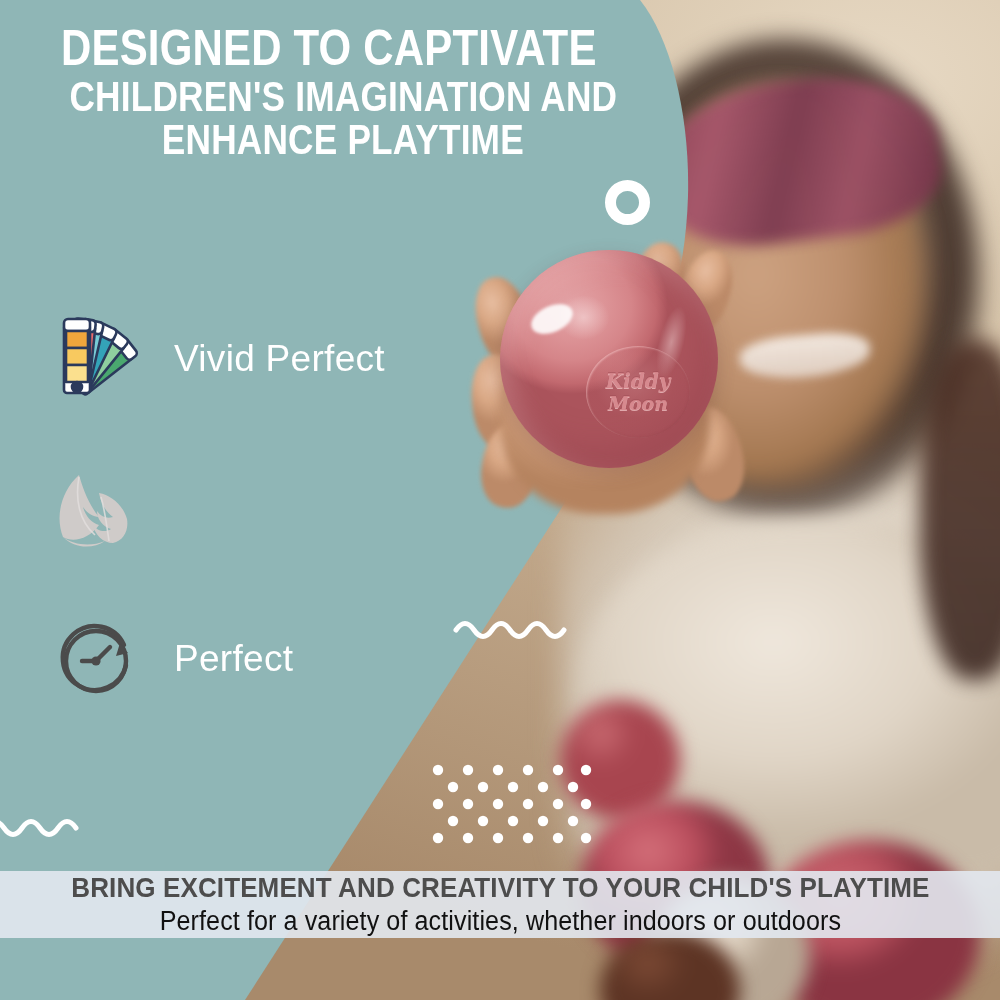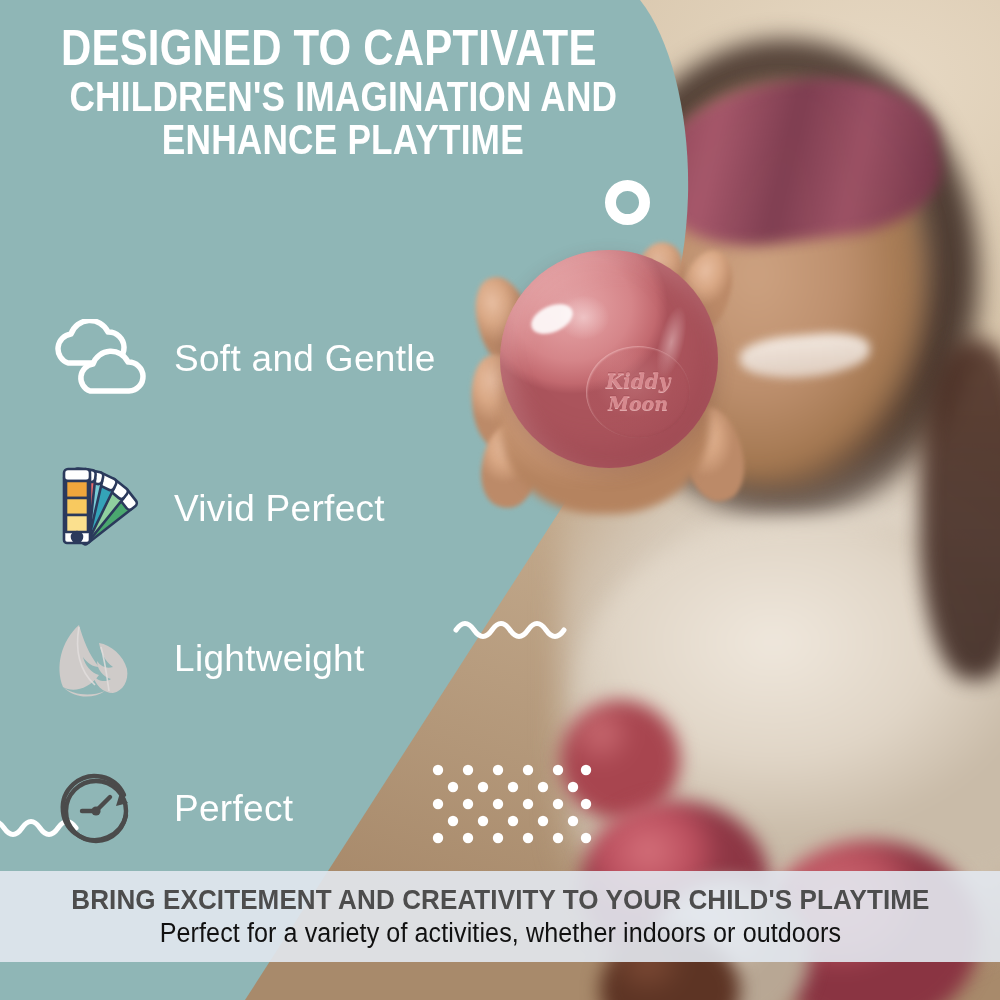--- a/index.html
+++ b/index.html
@@ -261,21 +261,21 @@
     font-style:italic; font-weight:700;
     font-size:20px;
     line-height:1;
     color:rgba(214,135,140,.92);
     text-shadow: 0 1px 0 rgba(255,220,220,.62), 0 -1px 0 rgba(160,78,86,.5);
   }
   .ball-emboss .e2{ font-size:19px; margin-top:2px; }
 
   
   .banner{
-    position:absolute; left:0; top:871px; width:1000px; height:91px;
+    position:absolute; left:0; top:871px; width:1000px; height:67px;
     background:rgba(226,232,240,.90);
     display:flex; flex-direction:column;
     align-items:center; justify-content:center;
     gap:2px;
   }
   .banner .b1{
     color:#4d4d4d;
     font-family:"Liberation Sans Narrow","Liberation Sans", sans-serif;
     font-weight:700;
     font-size:28px;
@@ -362,29 +362,20 @@
         <circle cx="36" cy="76" r="5.2"></circle>
       <circle cx="66" cy="76" r="5.2"></circle>
         <circle cx="96" cy="76" r="5.2"></circle>
       <circle cx="126" cy="76" r="5.2"></circle>
         <circle cx="154" cy="76" r="5.2"></circle>
     </g>
   </svg>
 
   <div class="features">
 
-    <div class="feature">
-      <span class="ficon">
-        <svg width="104" height="80" viewBox="0 0 104 80">
-          <path d="M22,44 a15,15 0 0 1 3,-29 a20,20 0 0 1 37,-2 a15,15 0 0 1 1,31 Z" fill="none" stroke="#ffffff" stroke-width="5.5" stroke-linecap="round" stroke-linejoin="round"></path>
-          <path d="M44,72 a14,14 0 0 1 3,-27 a19,19 0 0 1 35,-2 a14,14 0 0 1 1,29 Z" fill="#8fb6b6" stroke="#ffffff" stroke-width="5.5" stroke-linecap="round" stroke-linejoin="round"></path>
-        </svg>
-      </span>
-      <span class="flabel">Soft and Gentle</span>
-    </div>
 
     <div class="feature">
       <span class="ficon">
         <svg width="92" height="88" viewBox="0 0 92 88">
           <g stroke="#2b3a5c" stroke-width="2.6" stroke-linejoin="round">
             <g transform="rotate(52 26 72)">
               <rect x="15" y="10" width="22" height="62" rx="3" fill="#4aa86f"></rect>
               <rect x="15" y="4" width="22" height="12" rx="4" fill="#ffffff"></rect>
             </g>
             <g transform="rotate(39 26 72)">
@@ -424,21 +415,20 @@
             <path d="M30,8 C12,24 6,50 14,70 C24,76 40,72 50,58 C42,56 36,48 34,40 C38,46 44,50 50,50 C40,38 34,22 30,8 Z"></path>
             <path d="M50,26 C62,28 74,38 78,52 C80,64 74,74 64,76 C54,76 46,68 44,58 C48,64 56,66 62,62 C54,60 48,52 48,44 C52,50 58,52 64,50 C56,44 52,36 50,26 Z"></path>
             <path d="M14,70 C24,78 42,80 56,74 C44,82 26,82 14,70 Z"></path>
           </g>
           <g stroke="#e2dedd" stroke-width="1.6" fill="none" opacity=".85">
             <path d="M30,10 C26,32 30,54 46,68"></path>
             <path d="M52,30 C56,44 58,60 60,74"></path>
           </g>
         </svg>
       </span>
-      <span class="flabel">Lightweight</span>
     </div>
 
     <div class="feature">
       <span class="ficon">
         <svg width="92" height="88" viewBox="0 0 92 88">
           <g fill="none" stroke="#4b4b4b" stroke-width="4.4" stroke-linecap="round">
             <circle cx="44" cy="46" r="30"></circle>
             <path d="M72,30 A32,32 0 1 0 74,50"></path>
             <path d="M68,28 l8,10 l-12,3 Z" fill="#4b4b4b" stroke="none"></path>
             <path d="M44,46 L58,32"></path>

